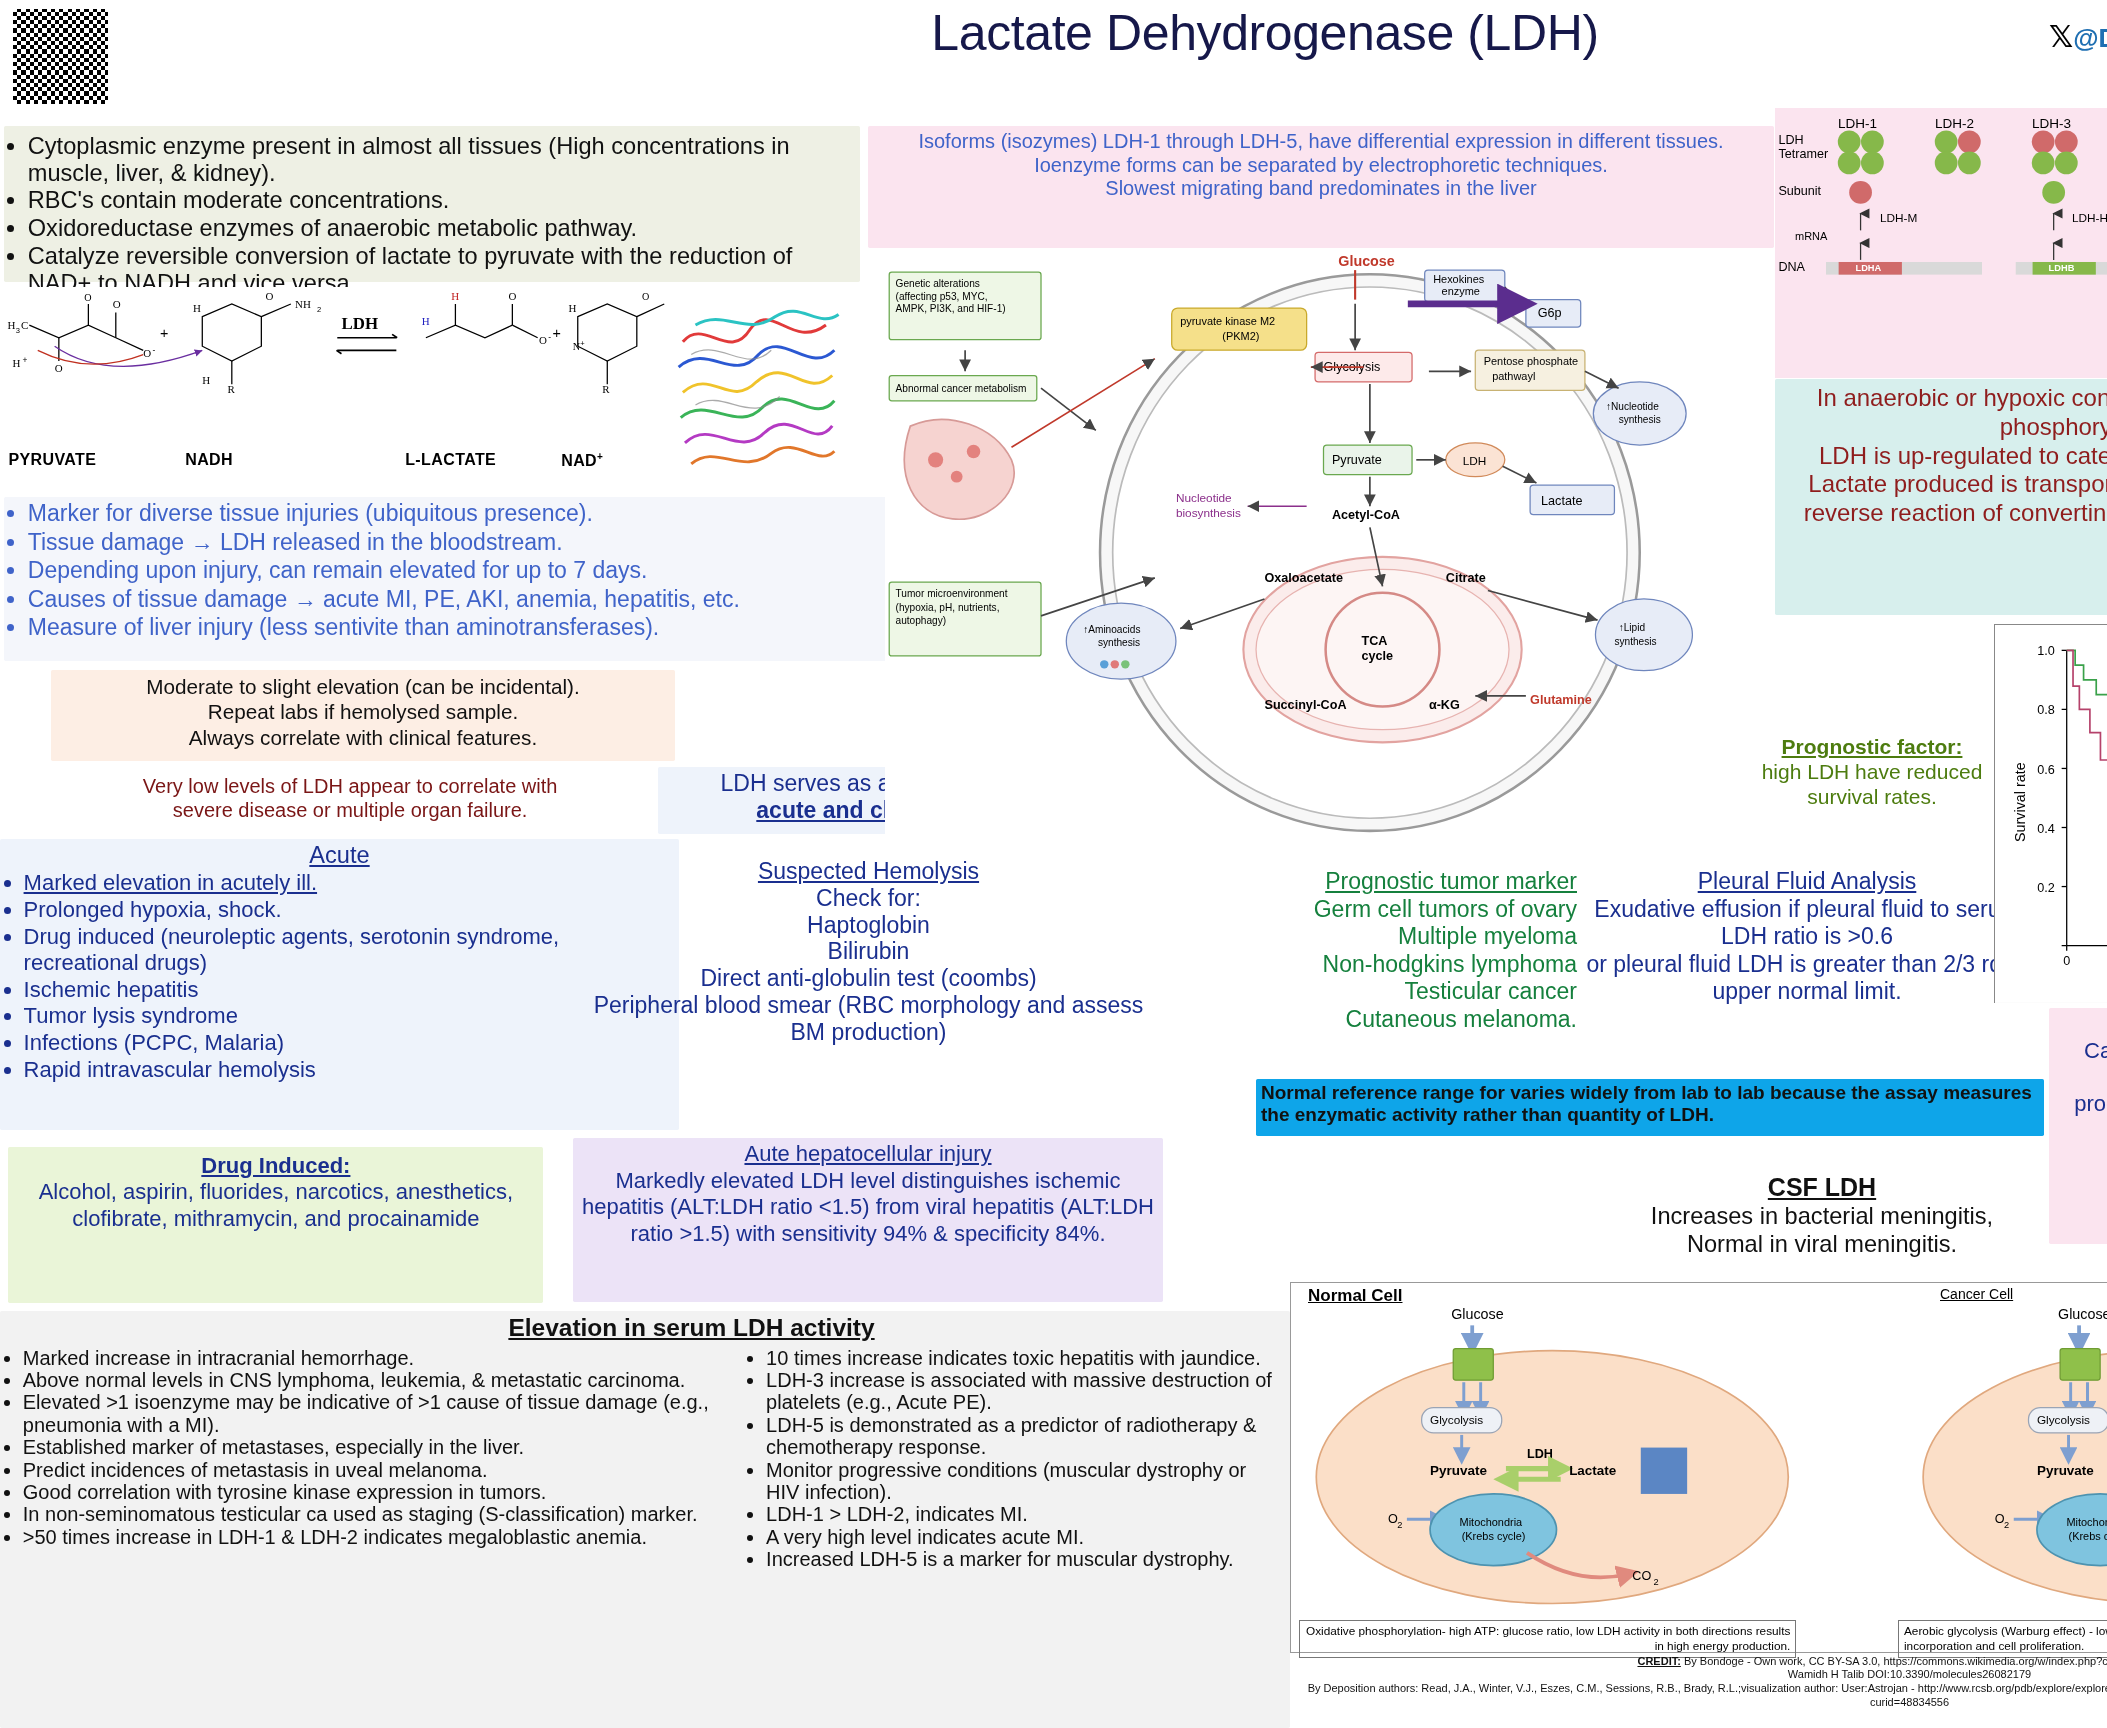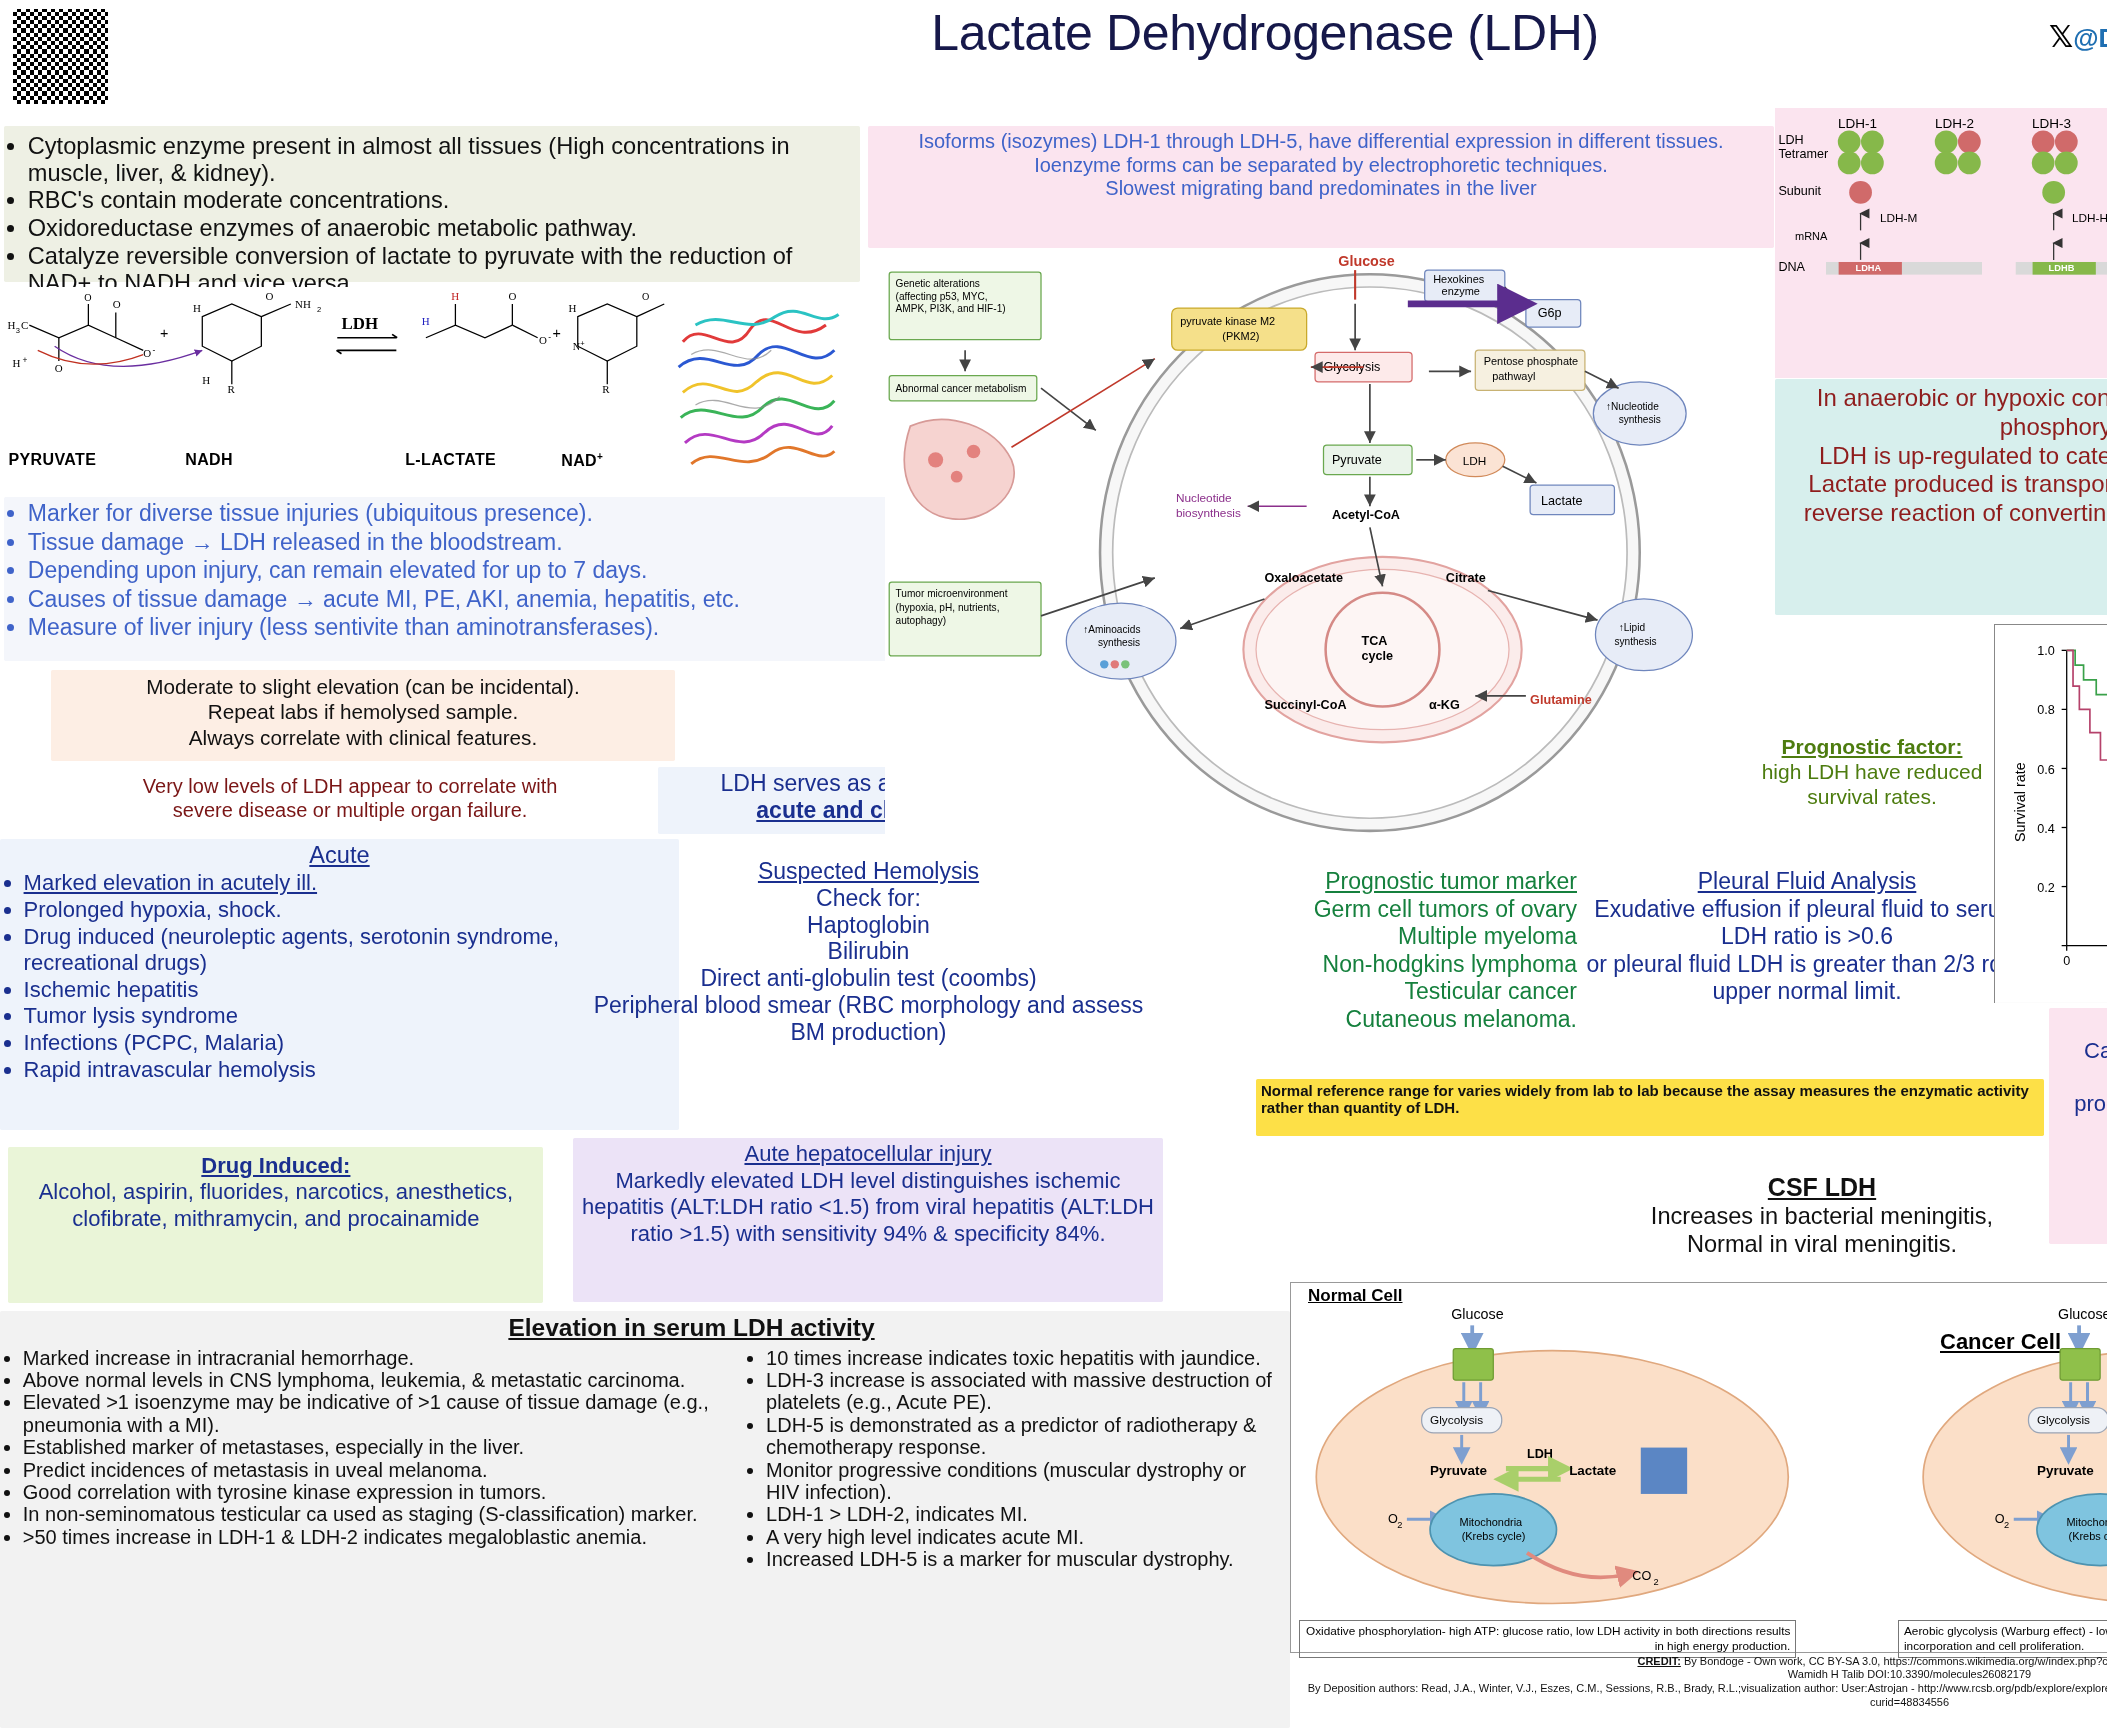--- a/index.html
+++ b/index.html
@@ -117,22 +117,22 @@
   #hepatocellular {
     left: 573px; top: 1138px; width: 590px; height: 164px;
     background:#ece3f7; text-align:center; padding: 3.4px;
     font-size: 22px; color:#1a2f8f; line-height:1.2;
   }
   #hepatocellular .head { text-decoration: underline; color:#1a2f8f; }
 
   
   #normal-range {
     left: 1256px; top: 1079px; width: 788px; height: 57px;
-    background:#fde047; padding: 2.5px 5px;
-    font-size: 15px; color:#111; font-weight:700; line-height:1.18;
+    background:#0ea5e9; padding: 2.5px 5px;
+    font-size: 19px; color:#111; font-weight:700; line-height:1.18;
   }
 
   
   #isoform-box {
     left: 868px; top: 126px; width: 906px; height: 122px;
     background:#fbe4ef; text-align:center; padding: 4.2px;
     font-size: 20px; color:#3f63c9; line-height:1.18;
   }
 
   
@@ -700,21 +700,21 @@
       <li> LDH-1 &gt; LDH-2, indicates MI.</li>
       <li>A very high level indicates acute MI.</li>
       <li>Increased LDH-5 is a marker for muscular dystrophy.</li>
     </ul>
   </div>
 </div>
 
 <div class="abs" id="cell-diagram">
 
   <div class="abs u" style="left:17px; top:3.4px; font-size:17px; font-weight:700;">Normal Cell</div>
-  <div class="abs u" style="left:649px; top:3.4px; font-size:22px; font-weight:700;margin-top:43px;">Cancer Cell</div>
+  <div class="abs u" style="left:649px; top:3.4px; font-size:14px; font-weight:400;">Cancer Cell</div>
 
   <svg class="abs" style="left:0; top:17px;" width="1239" height="312" viewBox="0 0 2940 740" xmlns="http://www.w3.org/2000/svg" font-family="Liberation Sans, sans-serif">
 
     <ellipse cx="620" cy="420" rx="560" ry="300" fill="#fbdfc8" stroke="#e0a87e" stroke-width="4"></ellipse>
     <text x="380" y="45" font-size="34">Glucose</text>
     <g stroke="#7e9fd0" stroke-width="9" fill="none" marker-end="url(#bluearr)">
       <path d="M430,60 L430,105"></path>
     </g>
     <rect x="385" y="115" width="95" height="75" rx="6" fill="#8fc04a" stroke="#6f9c33" stroke-width="3"></rect>
     <g stroke="#7e9fd0" stroke-width="7" fill="none" marker-end="url(#bluearr)">

